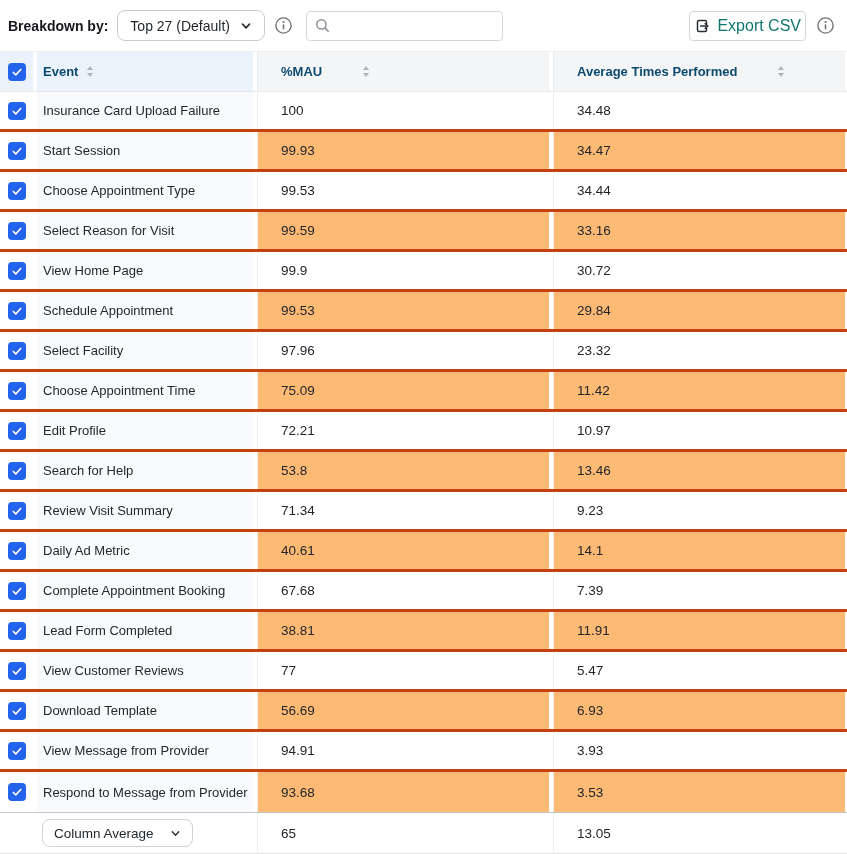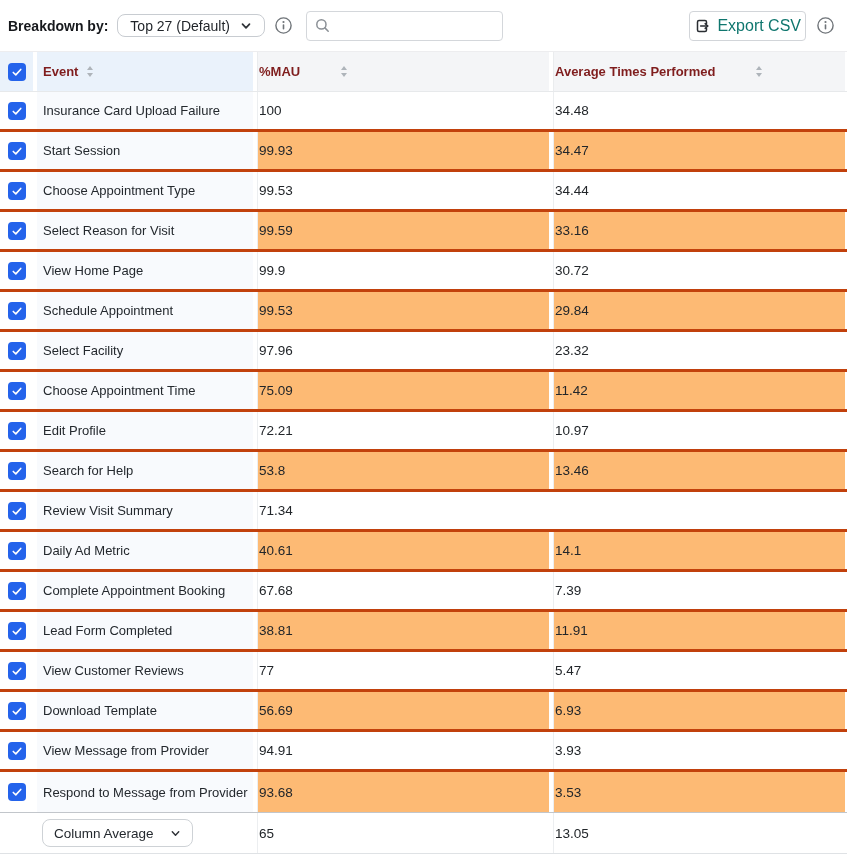--- a/index.html
+++ b/index.html
@@ -14,21 +14,21 @@
   .topbar {
     height: 52px;
     display: flex;
     align-items: center;
     padding: 0 10px 0 8px;
     background: #ffffff;
     border-bottom: 1px solid #ededef;
   }
   .breakdown-label { font-size: 14px; font-weight: 700; color: #16181c; white-space: nowrap; }
   .dropdown-btn {
-    margin-left: 9px; height: 23px;
+    margin-left: 9px; height: 31px;
     border: 1px solid #c8ccd1; border-radius: 8px; background: #fff;
     display: flex; align-items: center; gap: 10px;
     padding: 4px 12px; font-size: 14px; color: #1f2328; cursor: pointer; white-space: nowrap;
   }
   .icon-btn { background: none; border: none; display: flex; align-items: center; cursor: pointer; }
   .info-wrap { margin-left: 9px; }
   .search-box {
     margin-left: 13px; width: 197px; height: 30px;
     border: 1px solid #d4d7db; border-radius: 4px; background: #fff;
     display: flex; align-items: center; padding: 0 8px; gap: 6px;
@@ -51,23 +51,23 @@
     grid-template-columns: 33px 216px 292px 292px;
     column-gap: 4px;
     align-items: stretch;
     background: #ffffff;
   }
   .cell { display: flex; align-items: center; min-width: 0; }
 
   .header-row { height: 40px; border-bottom: 1px solid #e7e9eb; }
   .header-row .c-check, .header-row .c-event { background: #eaf2fb; }
   .header-row .c-val { background: #f4f5f7; border-left: 1px solid #eaecee; }
-  .header-label { font-size: 13px; font-weight: 600; color: #7f1d1d; }
+  .header-label { font-size: 13px; font-weight: 600; color: #0c4a6e; }
   .c-event { padding-left: 6px; }
-  .c-val { padding-left: 1px; gap: 32px; }
+  .c-val { padding-left: 23px; gap: 32px; }
   .c-check { justify-content: center; }
 
   .sort-icon { display: inline-flex; flex-direction: column; gap: 3px; margin-left: 9px; }
   .sort-icon .tri-up { width: 0; height: 0; border-left: 3.5px solid transparent; border-right: 3.5px solid transparent; border-bottom: 4px solid #aeb4ba; }
   .sort-icon .tri-down { width: 0; height: 0; border-left: 3.5px solid transparent; border-right: 3.5px solid transparent; border-top: 4px solid #aeb4ba; }
 
   .body-row { height: 40px; border-bottom: 3px solid #c2410c; }
   .body-row .c-event { background: #f8fafd; font-size: 13px; color: #24292e; }
   .body-row .c-val { background: #ffffff; border-left: 1px solid #eceef0; font-size: 13.5px; color: #22262a; text-align: right; }
   .body-row.even .c-val { background: #fdba74; }
@@ -373,20 +373,23 @@
             <path d="M3 8.6 L6.4 11.8 L13 4.6" stroke="#ffffff" stroke-width="2.1" fill="none" stroke-linecap="round" stroke-linejoin="round"></path>
           </svg>
       </div>
     </div>
     <div class="cell c-event">
         <span>Review Visit Summary</span>
       </div>
     <div class="cell c-val">
         <span>71.34</span>
       </div>
+    <div class="cell c-val">
+        <span>9.23</span>
+      </div>
   </div>
 
   <div class="grid-row body-row even">
     <div class="cell c-check">
       <div class="checkbox">
         <svg width="12" height="12" viewBox="0 0 16 16">
             <path d="M3 8.6 L6.4 11.8 L13 4.6" stroke="#ffffff" stroke-width="2.1" fill="none" stroke-linecap="round" stroke-linejoin="round"></path>
           </svg>
       </div>
     </div>

